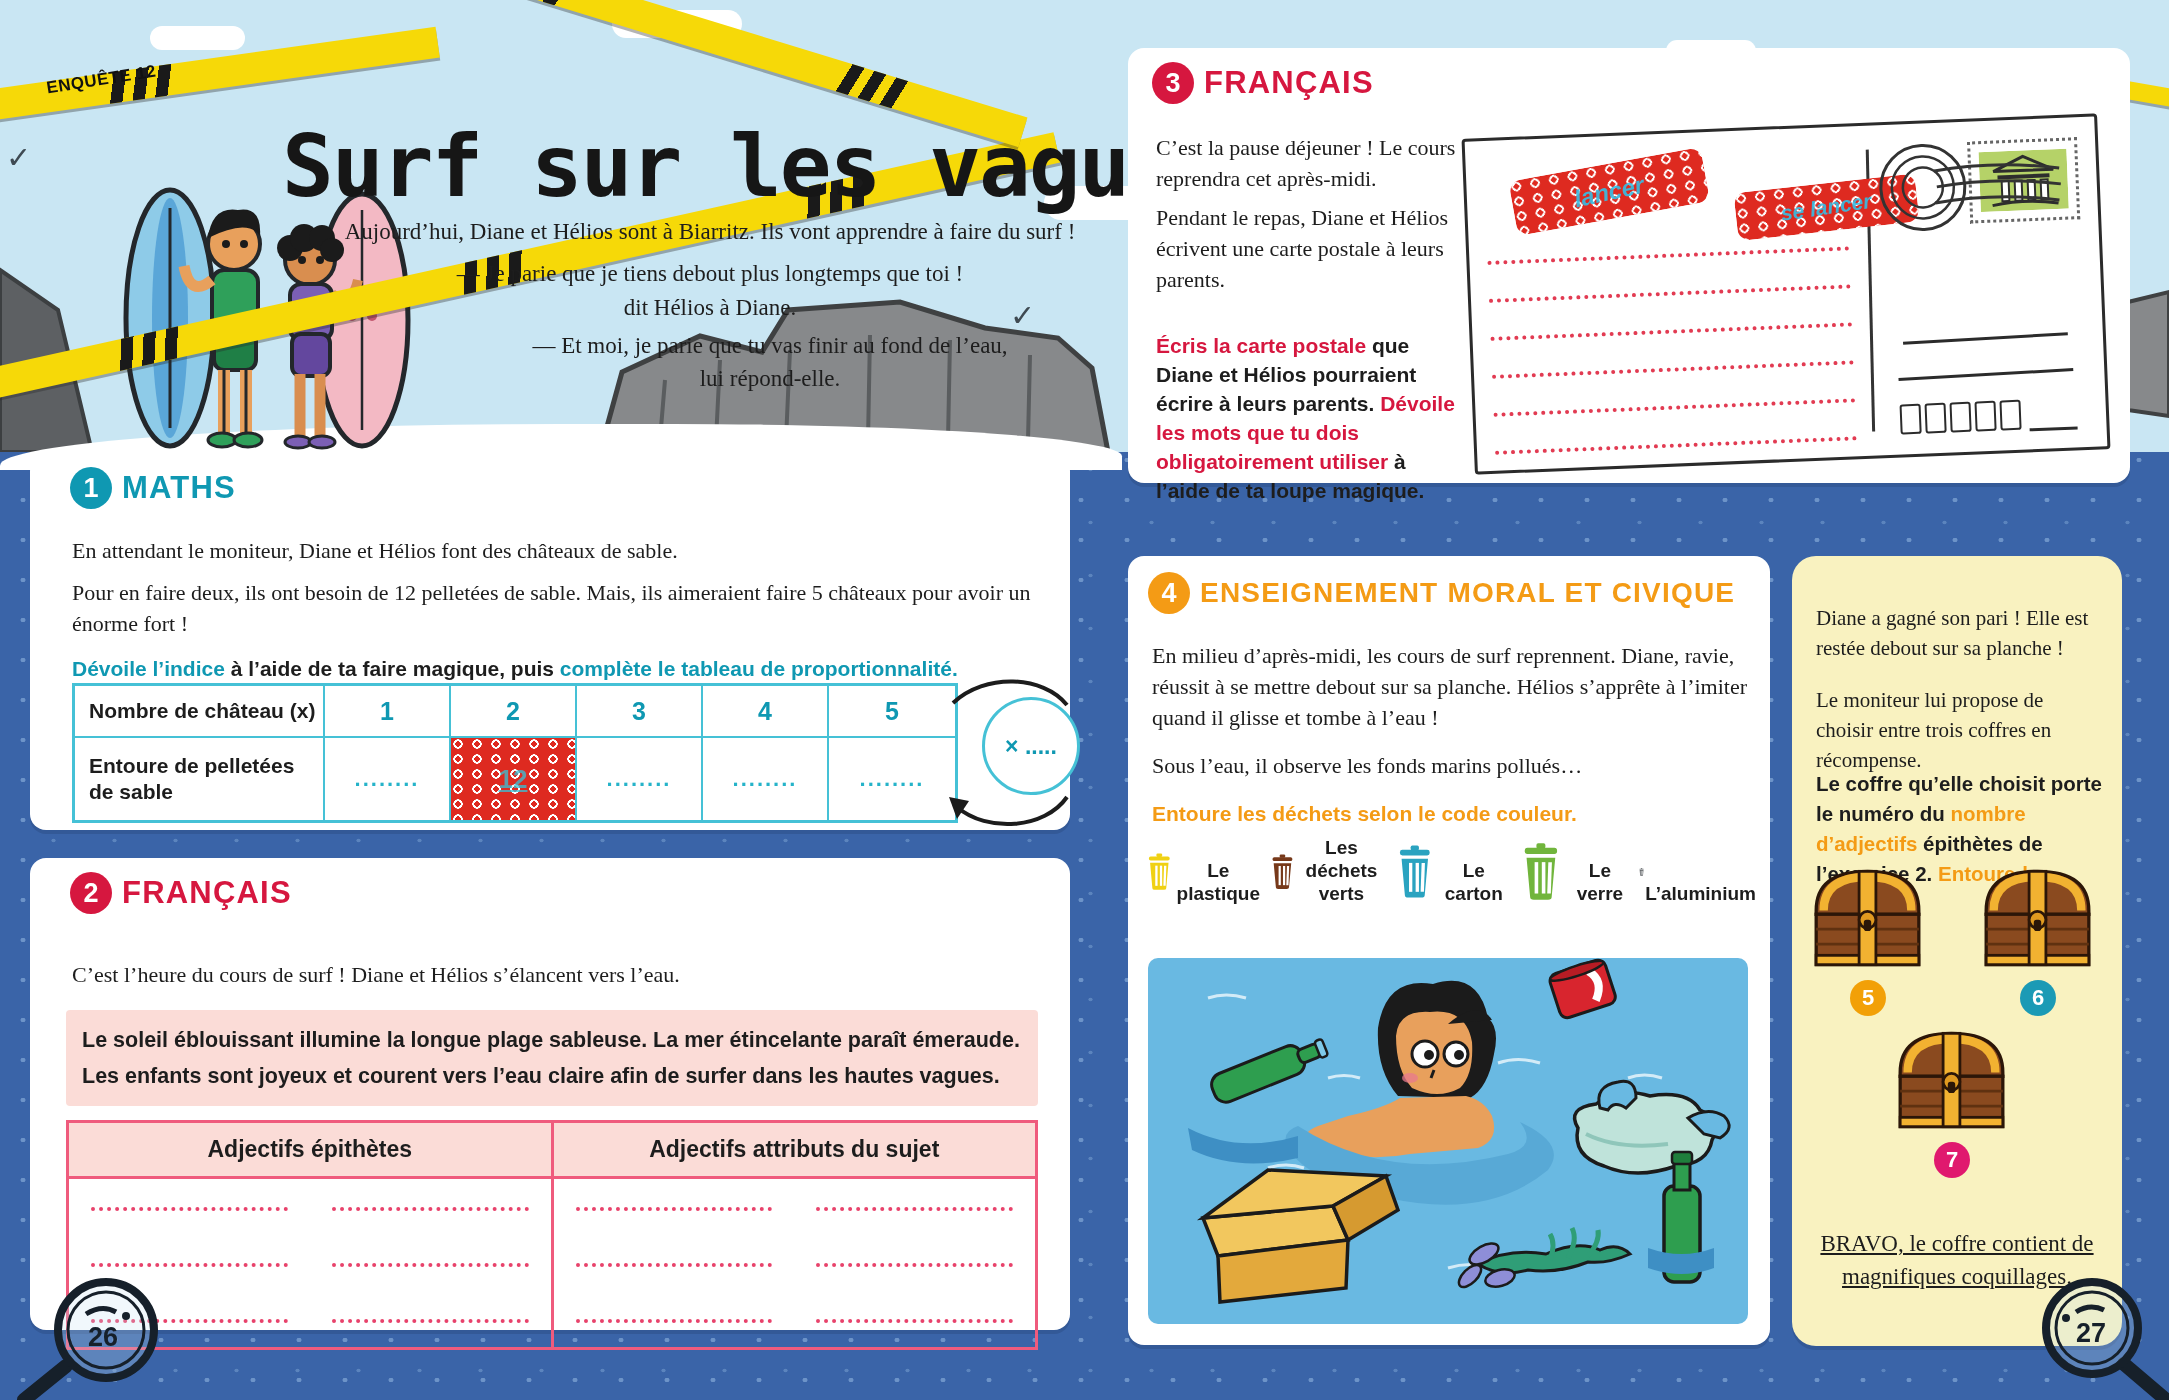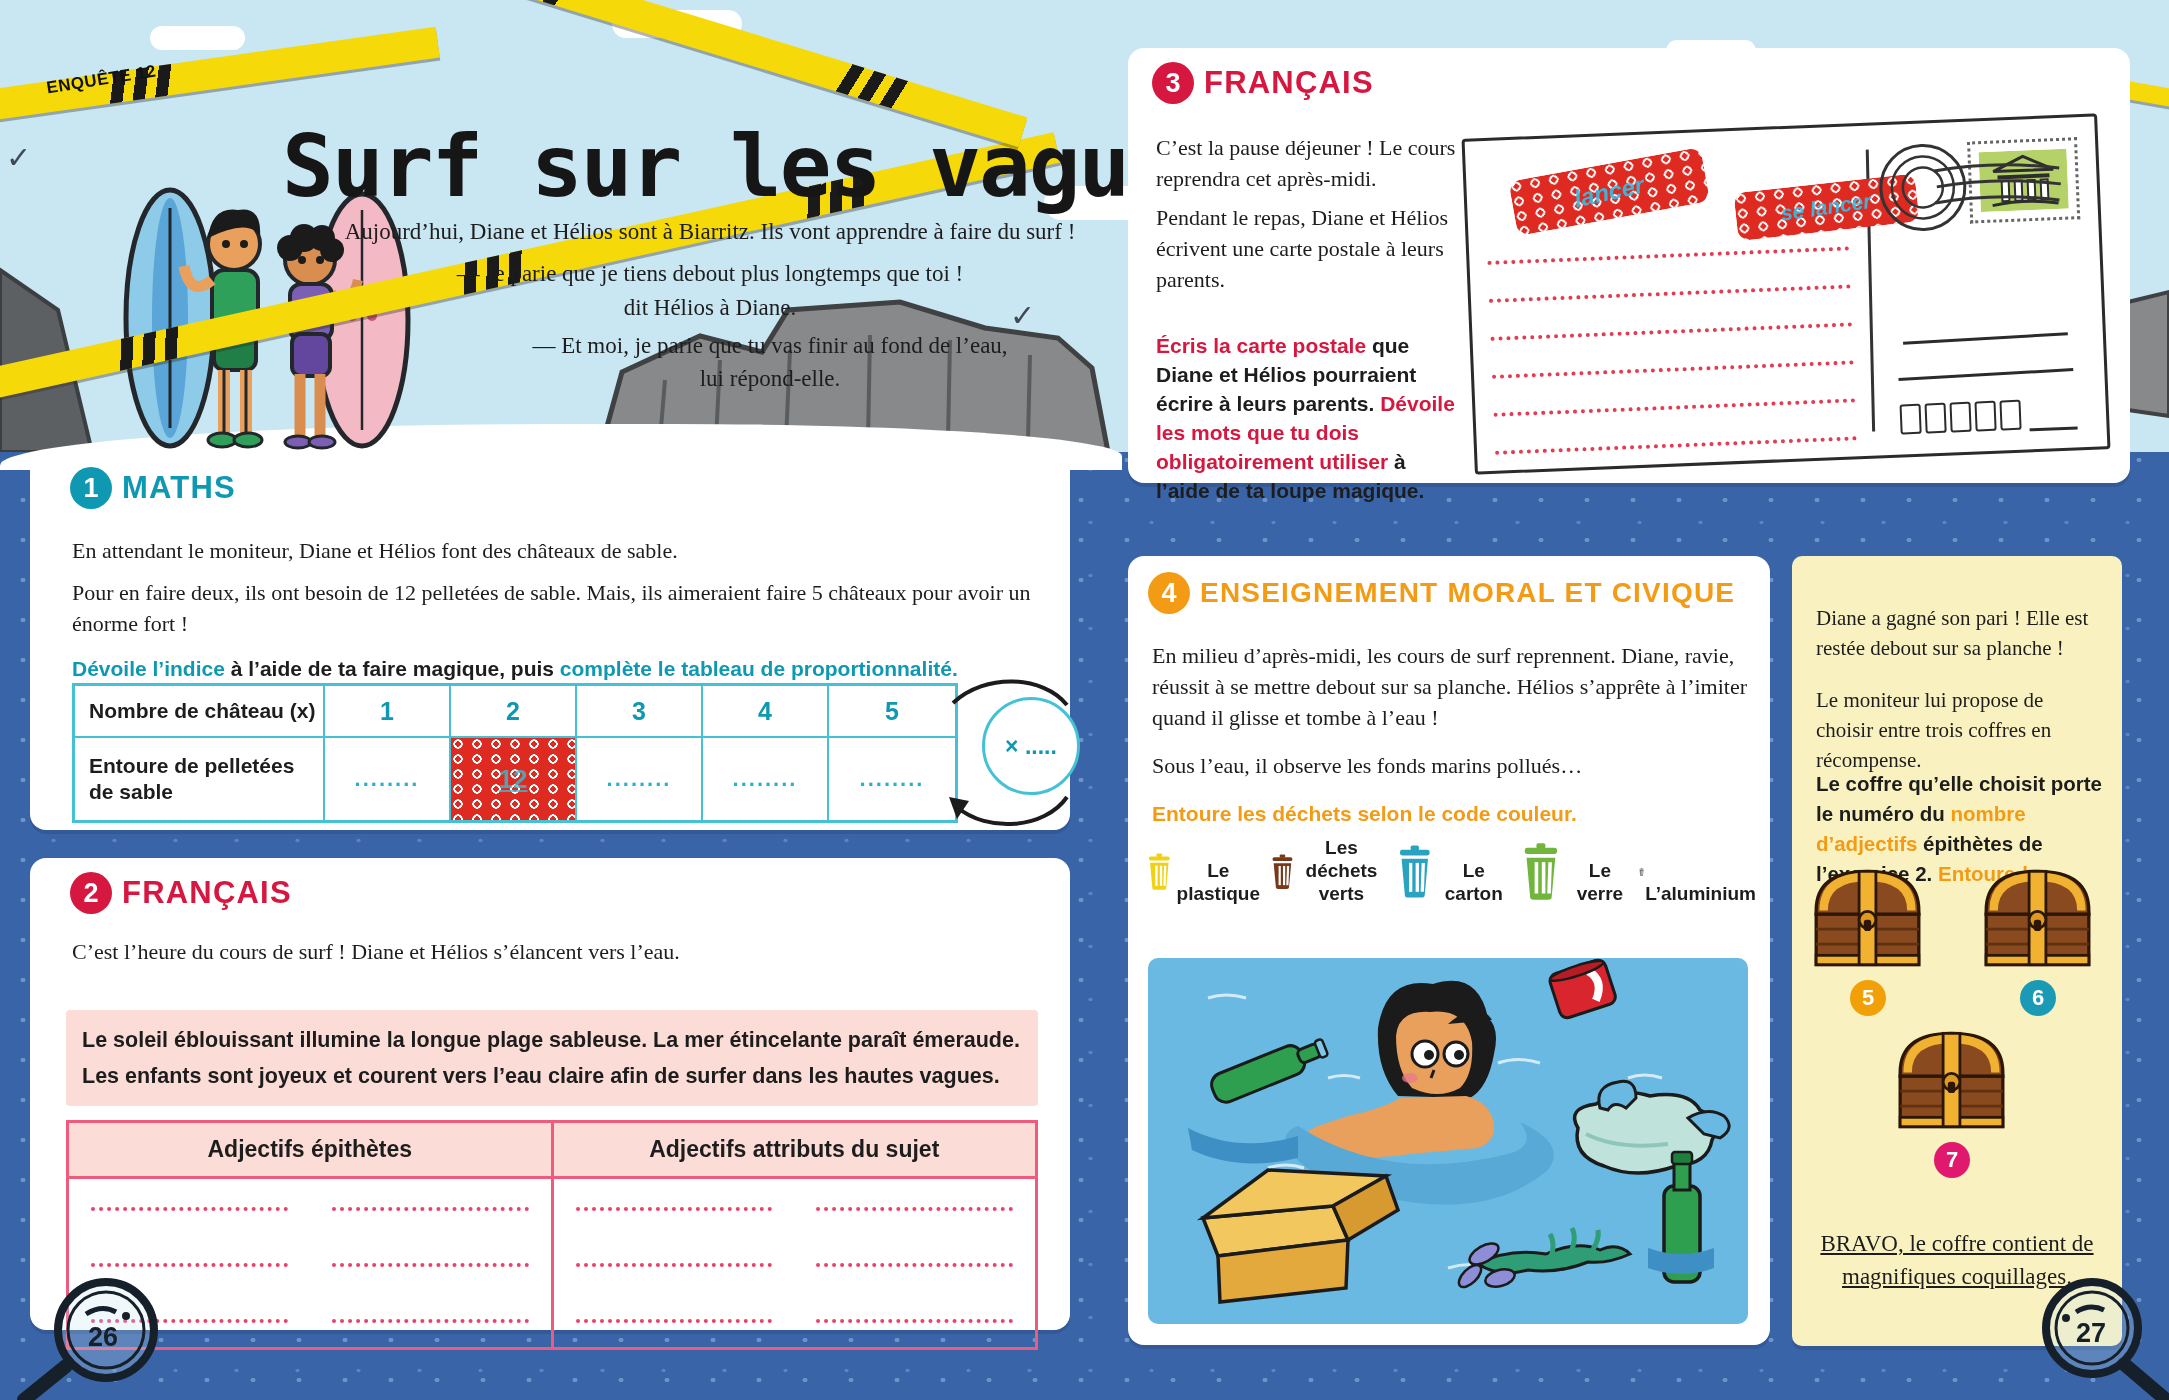--- a/index.html
+++ b/index.html
@@ -60,21 +60,21 @@
   .sticker{border-radius:12px;display:flex;align-items:center;justify-content:center;}
   .sticker span{font:700 italic 24px "Liberation Sans",sans-serif;color:#35bfe6;opacity:.9;transform:rotate(-2deg);}
   .stamp{border:3px dotted #666;background:#fff;display:flex;align-items:center;justify-content:center;}
   .addr{border-top:3px solid #2b2b2b;}
   .codebox{display:inline-block;width:17px;height:26px;border:2.5px solid #2b2b2b;border-radius:3px;margin-right:4px;}
   
   .bins{display:flex;justify-content:space-between;}
   .bin-item{width:118px;display:flex;flex-direction:row;align-items:flex-end;}
   .bin-item .lbl{font:700 19px "Liberation Sans",sans-serif;color:#1d1d1d;text-align:center;line-height:23px;margin-top:8px;}
   
-  .sidebar{background:#f9f2c0;border-radius:10px;box-shadow:0 4px 0 rgba(20,40,80,.18);}
+  .sidebar{background:#f9f2c0;border-radius:24px;box-shadow:0 4px 0 rgba(20,40,80,.18);}
   .chest-badge{width:36px;height:36px;border-radius:50%;color:#fff;display:flex;align-items:center;justify-content:center;
                font:700 22px "Liberation Sans",sans-serif;}
   .magnum{font:700 27px "Liberation Sans",sans-serif;color:#16202a;}
 </style>
 </head>
 <body>
 
 <div class="abs sky">
   <div class="abs cloud" style="left:150px;top:26px;width:95px;height:24px;"></div>
   <div class="abs cloud" style="left:612px;top:10px;width:130px;height:28px;"></div>
@@ -173,21 +173,21 @@
     <polygon points="14,132 34,136 22,154" fill="#1c1c1c"></polygon>
   </svg>
   <div class="abs mult-circle" style="left:952px;top:242px;">× .....</div>
 </section>
 
 <section class="abs card" style="left:30px;top:858px;width:1040px;height:472px;">
   <div class="abs" style="left:40px;top:14px;display:flex;align-items:center;gap:10px;">
     <div class="badge" style="background:#d6173f;">2</div>
     <div class="heading red">FRANÇAIS</div>
   </div>
-  <p class="abs serif" style="left:42px;top:56px;width:960px;">C’est l’heure du cours de surf ! Diane et Hélios s’élancent vers l’eau.</p>
+  <p class="abs serif" style="left:42px;top:79px;width:960px;">C’est l’heure du cours de surf ! Diane et Hélios s’élancent vers l’eau.</p>
   <div class="abs pinkbox" style="left:36px;top:152px;width:940px;">
     <div class="sansb" style="font-size:21.5px;line-height:36px;">Le soleil éblouissant illumine la longue plage sableuse. La mer étincelante paraît émeraude.</div>
     <div class="sansb" style="font-size:21.5px;line-height:36px;">Les enfants sont joyeux et courent vers l’eau claire afin de surfer dans les hautes vagues.</div>
   </div>
   <div class="abs t2" style="left:36px;top:262px;width:966px;">
     <div class="hd">
       <div class="hcell">Adjectifs épithètes</div>
       <div class="vline" style="border:none;"></div>
       <div class="hcell">Adjectifs attributs du sujet</div>
     </div>

